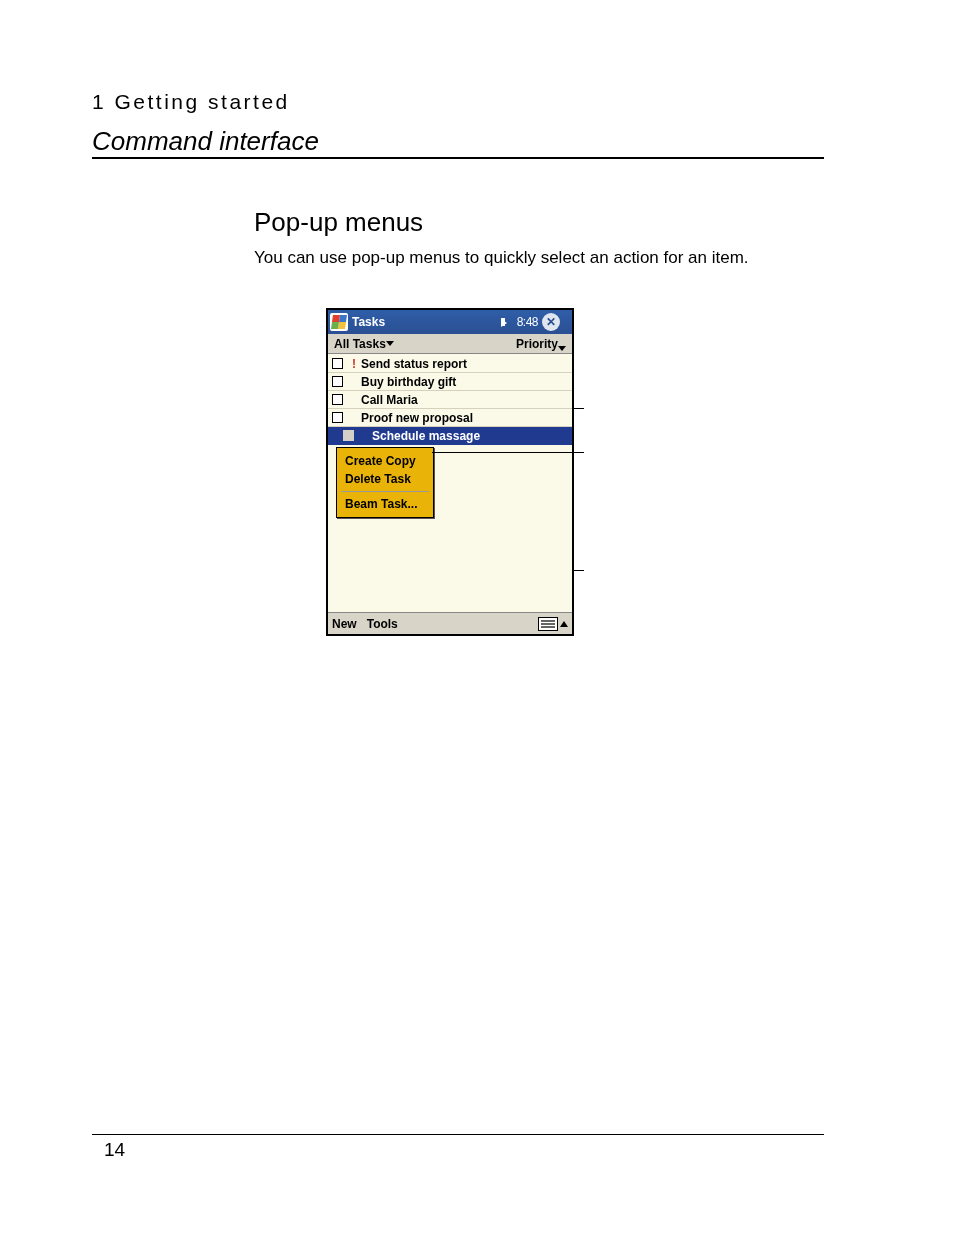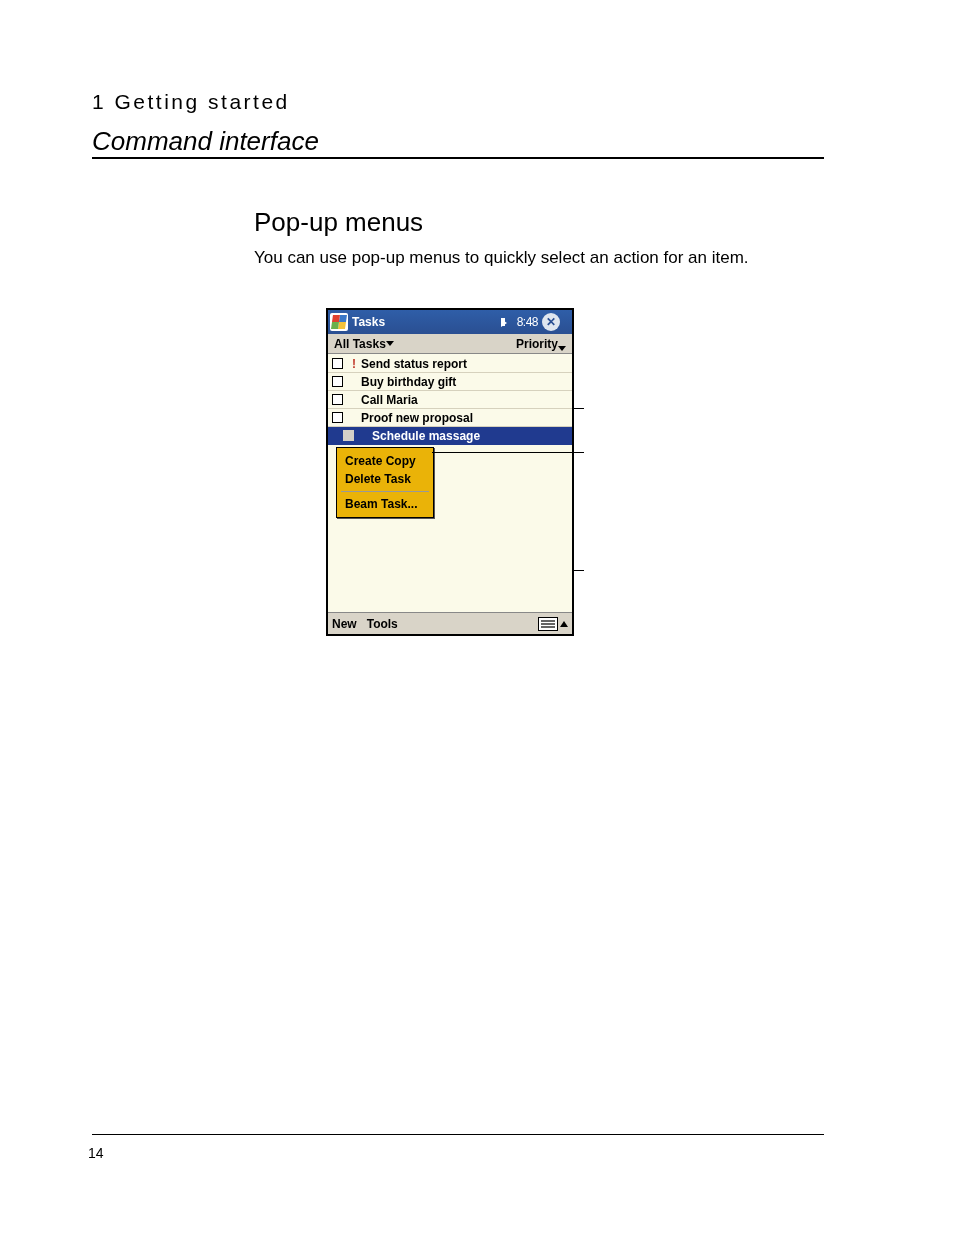--- a/index.html
+++ b/index.html
@@ -180,23 +180,23 @@
   }
   .footer-rule {
     position:absolute;
     left:92px; right:130px;
     bottom:100px;
     height:1px;
     background:#000;
   }
   .page-num {
     position:absolute;
-    left:88px;
+    left:104px;
     bottom:74px;
-    font-size:14px;
+    font-size:19px;
   }
 </style>
 </head>
 <body>
 
 <div class="page">
   <div class="header">
     <div class="chapter">1 Getting started</div>
     <div class="section">Command interface</div>
   </div>

